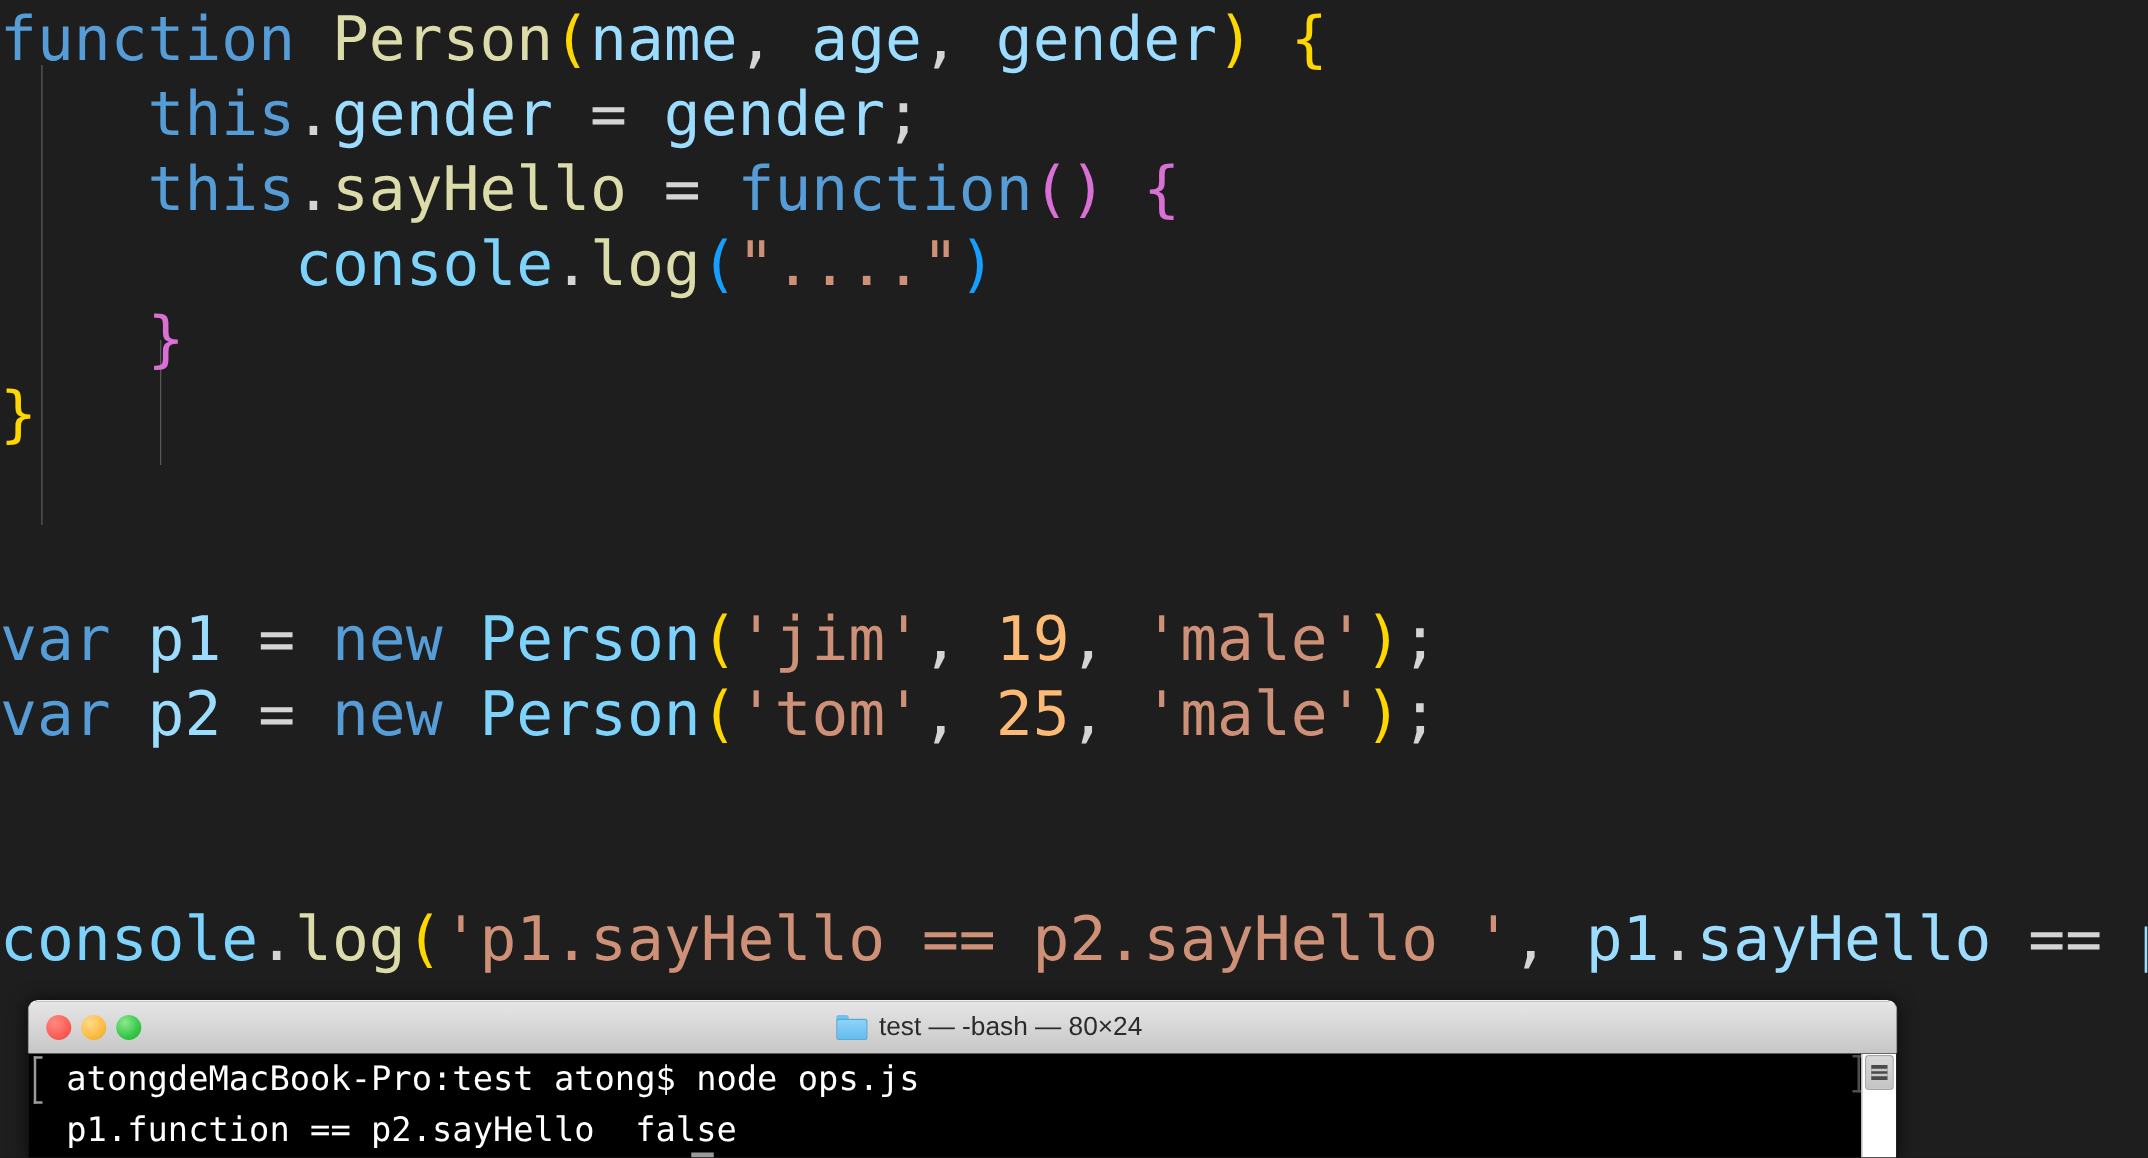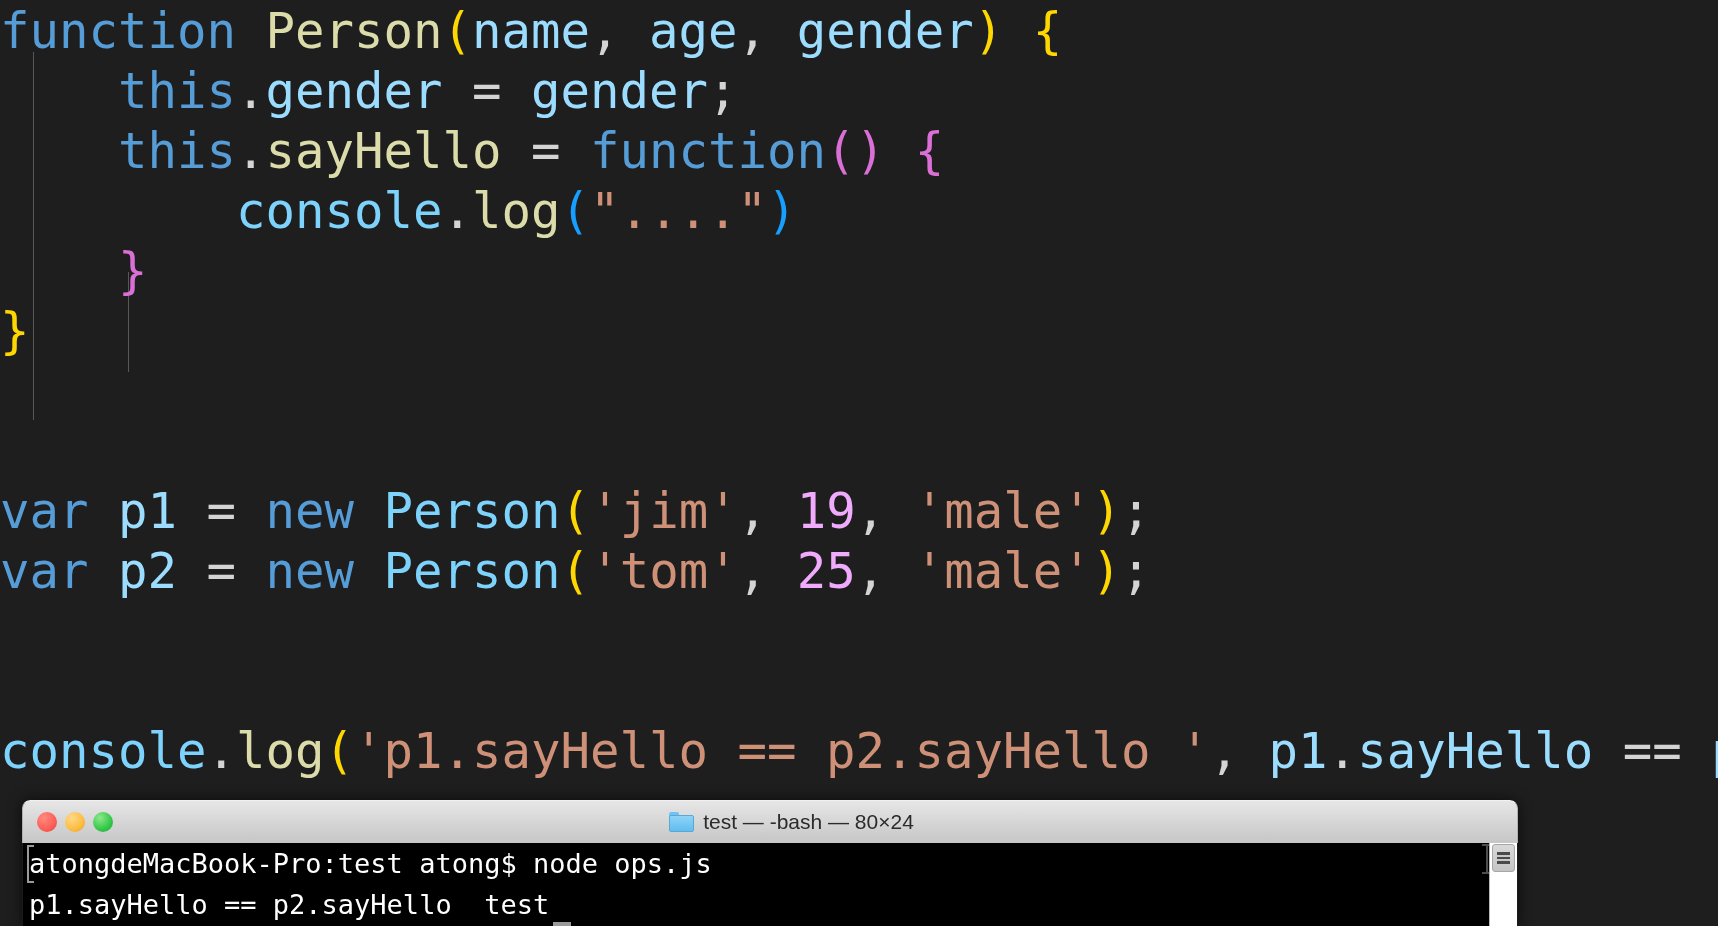--- a/index.html
+++ b/index.html
@@ -49,21 +49,21 @@
   }
   .guide.g1 { left: 33px; top: 52px; height: 368px; }
   .guide.g2 { left: 128px; top: 272px; height: 100px; }
 
   
   .kw    { color: #569cd6; }  
   .fn    { color: #dcdcaa; }  
   .cls   { color: #7dd3fc; }  
   .var   { color: #9cdcfe; }  
   .str   { color: #ce9178; }  
-  .num   { color: #f0abfc; }  
+  .num   { color: #fdba74; }  
   .op    { color: #d4d4d4; }
   .py    { color: #ffd700; }  
   .pp    { color: #da70d6; }  
   .pb    { color: #179fff; }  
   .plain { color: #d4d4d4; }
 
   
   #terminal {
     position: absolute;
     left: 22px;
@@ -142,20 +142,21 @@
     border-right: 1px solid #1a1a1a;
     overflow: hidden;
   }
   .term-line {
     font-family: "DejaVu Sans Mono", monospace;
     font-size: 27px;
     line-height: 41px;
     color: #ffffff;
     white-space: pre;
     padding-left: 6px;
+    margin-left: 24px;
   }
   .term-cursor-box {
     position: absolute;
     left: 4px;
     top: 2px;
     width: 5px;
     height: 34px;
     border-left: 2px solid #9a9a9a;
     border-top: 2px solid #9a9a9a;
     border-bottom: 2px solid #9a9a9a;
@@ -262,21 +263,21 @@
       <span class="folder-icon">
         <span class="tab"></span>
           <span class="body"></span>
       </span>
       <span>test — -bash — 80×24</span>
     </div>
   </div>
   <div class="term-body">
     <div class="term-cursor-box"></div>
     <div class="term-line">atongdeMacBook-Pro:test atong$ node ops.js</div>
-    <div class="term-line">p1.sayHello == p2.sayHello  test</div>
+    <div class="term-line">p1.function == p2.sayHello  false</div>
     <div class="term-cursor-block"></div>
     <div class="resize-mark"></div>
     <div class="term-scroll">
       <div class="thumb">
         <div class="grip"></div>
       </div>
     </div>
   </div>
 </div>
 

